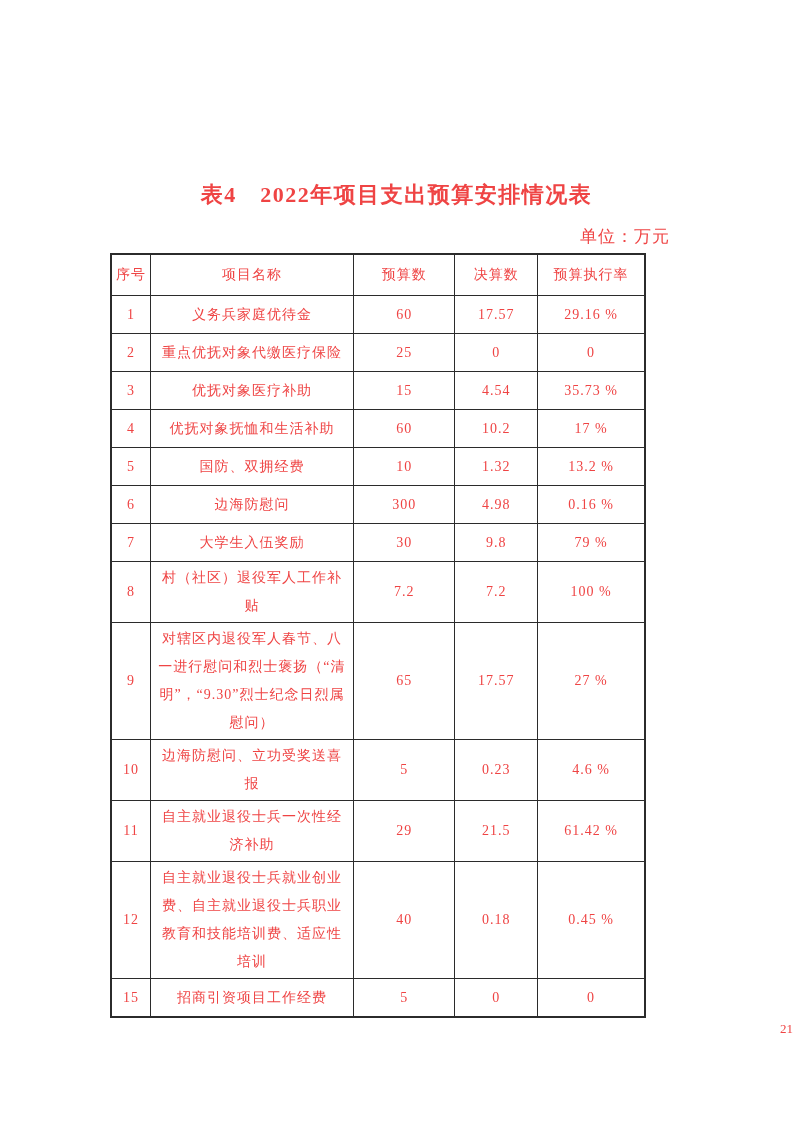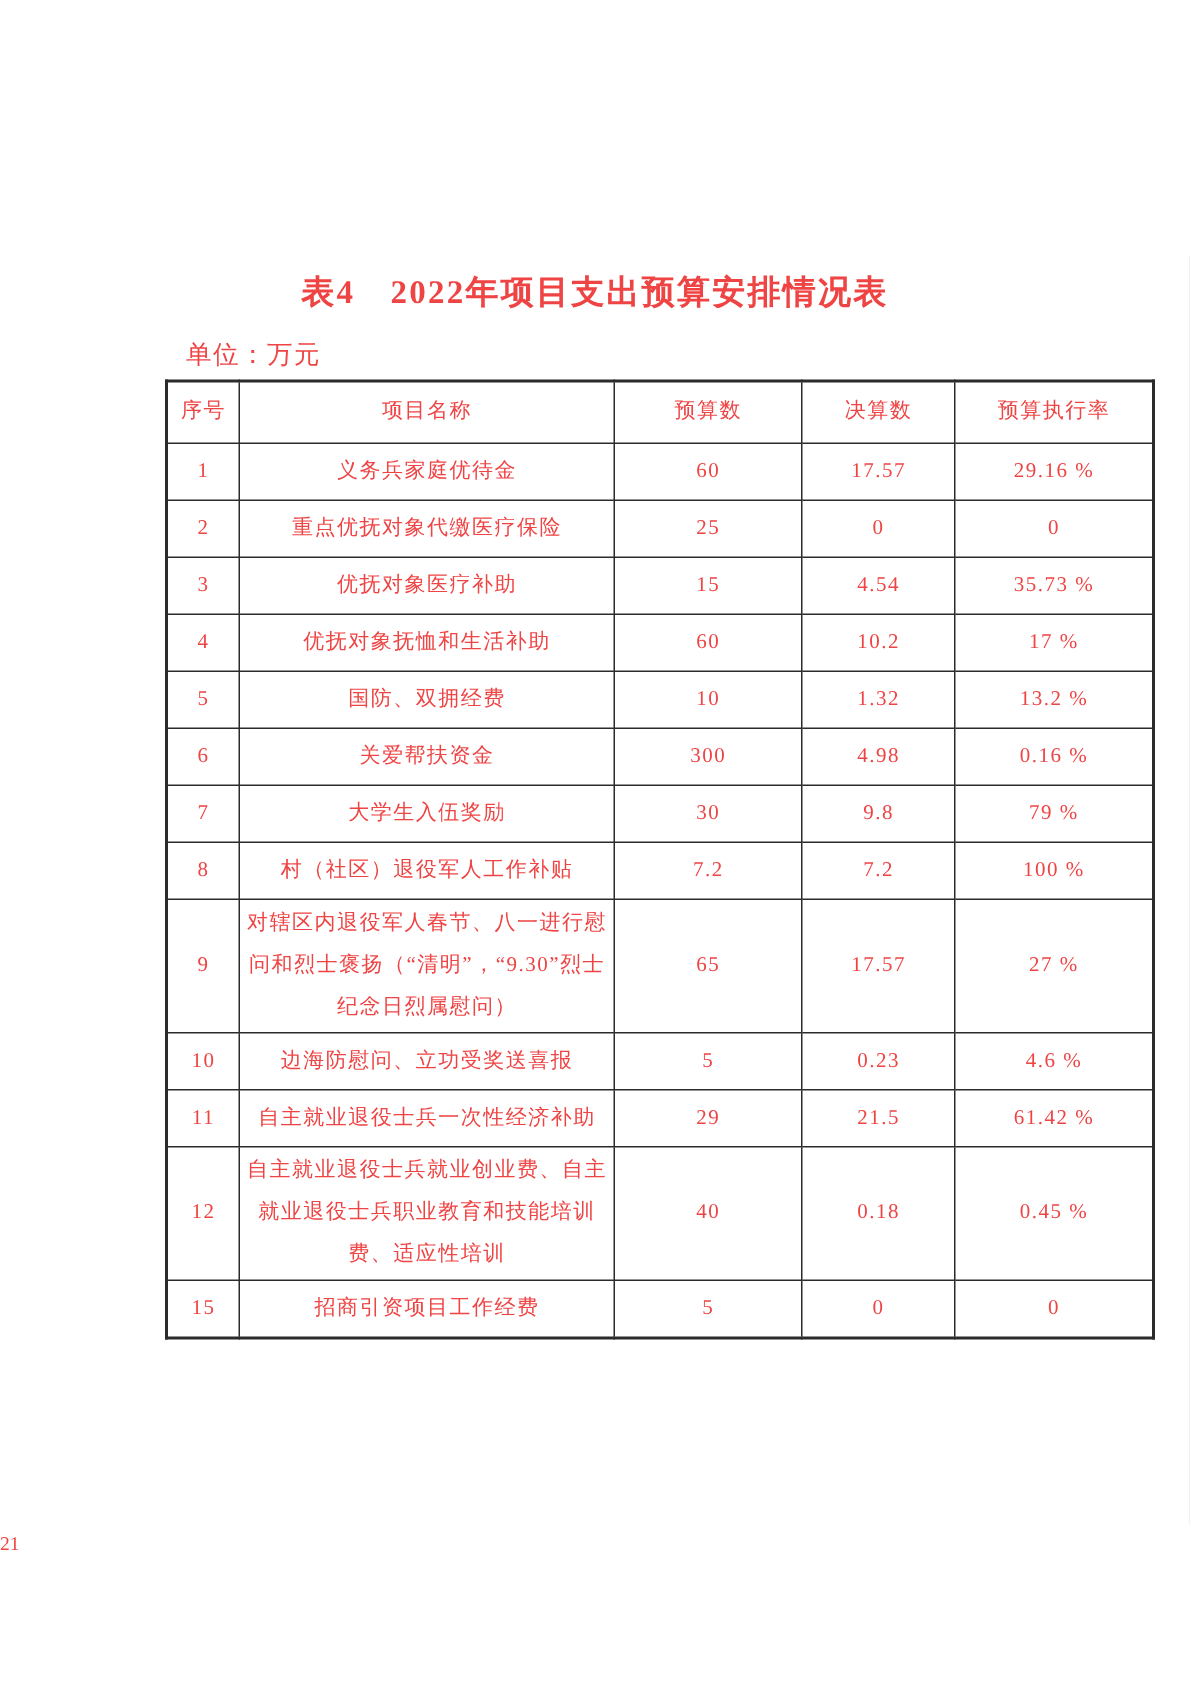--- a/index.html
+++ b/index.html
@@ -20,30 +20,31 @@
     width: 100%;
     margin: 0;
     text-align: center;
     font-size: 22px;
     font-weight: bold;
     letter-spacing: 1.5px;
   }
   .unit-label {
     position: absolute;
     top: 225px;
-    left: 124px;
+    left: 110px;
     width: 560px;
+    text-align: right;
     font-size: 17px;
     letter-spacing: 1px;
   }
   table.budget-table {
     position: absolute;
     top: 253px;
     left: 110px;
-    width: 660px;
+    width: 536px;
     border-collapse: collapse;
     table-layout: fixed;
     border: 2px solid #2b2b2b;
     padding-left: 35px;
   }
   .budget-table th,
   .budget-table td {
     border: 1px solid #2b2b2b;
     text-align: center;
     vertical-align: middle;
@@ -54,21 +55,21 @@
     padding: 2px 4px;
     word-break: break-all;
   }
   .budget-table th { height: 36px; }
   .budget-table td { height: 33px; }
   .page-number {
     position: absolute;
     top: 1021px;
     left: 0;
     width: 100%;
-    text-align: left;
+    text-align: right;
     font-size: 13px;
   }
 </style>
 </head>
 <body>
 
 <div class="page">
 
   <h1 class="title">表4　2022年项目支出预算安排情况表</h1>
 
@@ -122,21 +123,21 @@
         </tr>
         <tr>
           <td>5</td>
           <td>国防、双拥经费</td>
           <td>10</td>
           <td>1.32</td>
           <td>13.2 %</td>
         </tr>
         <tr>
           <td>6</td>
-          <td>关爱帮扶资金</td>
+          <td>边海防慰问</td>
           <td>300</td>
           <td>4.98</td>
           <td>0.16 %</td>
         </tr>
         <tr>
           <td>7</td>
           <td>大学生入伍奖励</td>
           <td>30</td>
           <td>9.8</td>
           <td>79 %</td>

